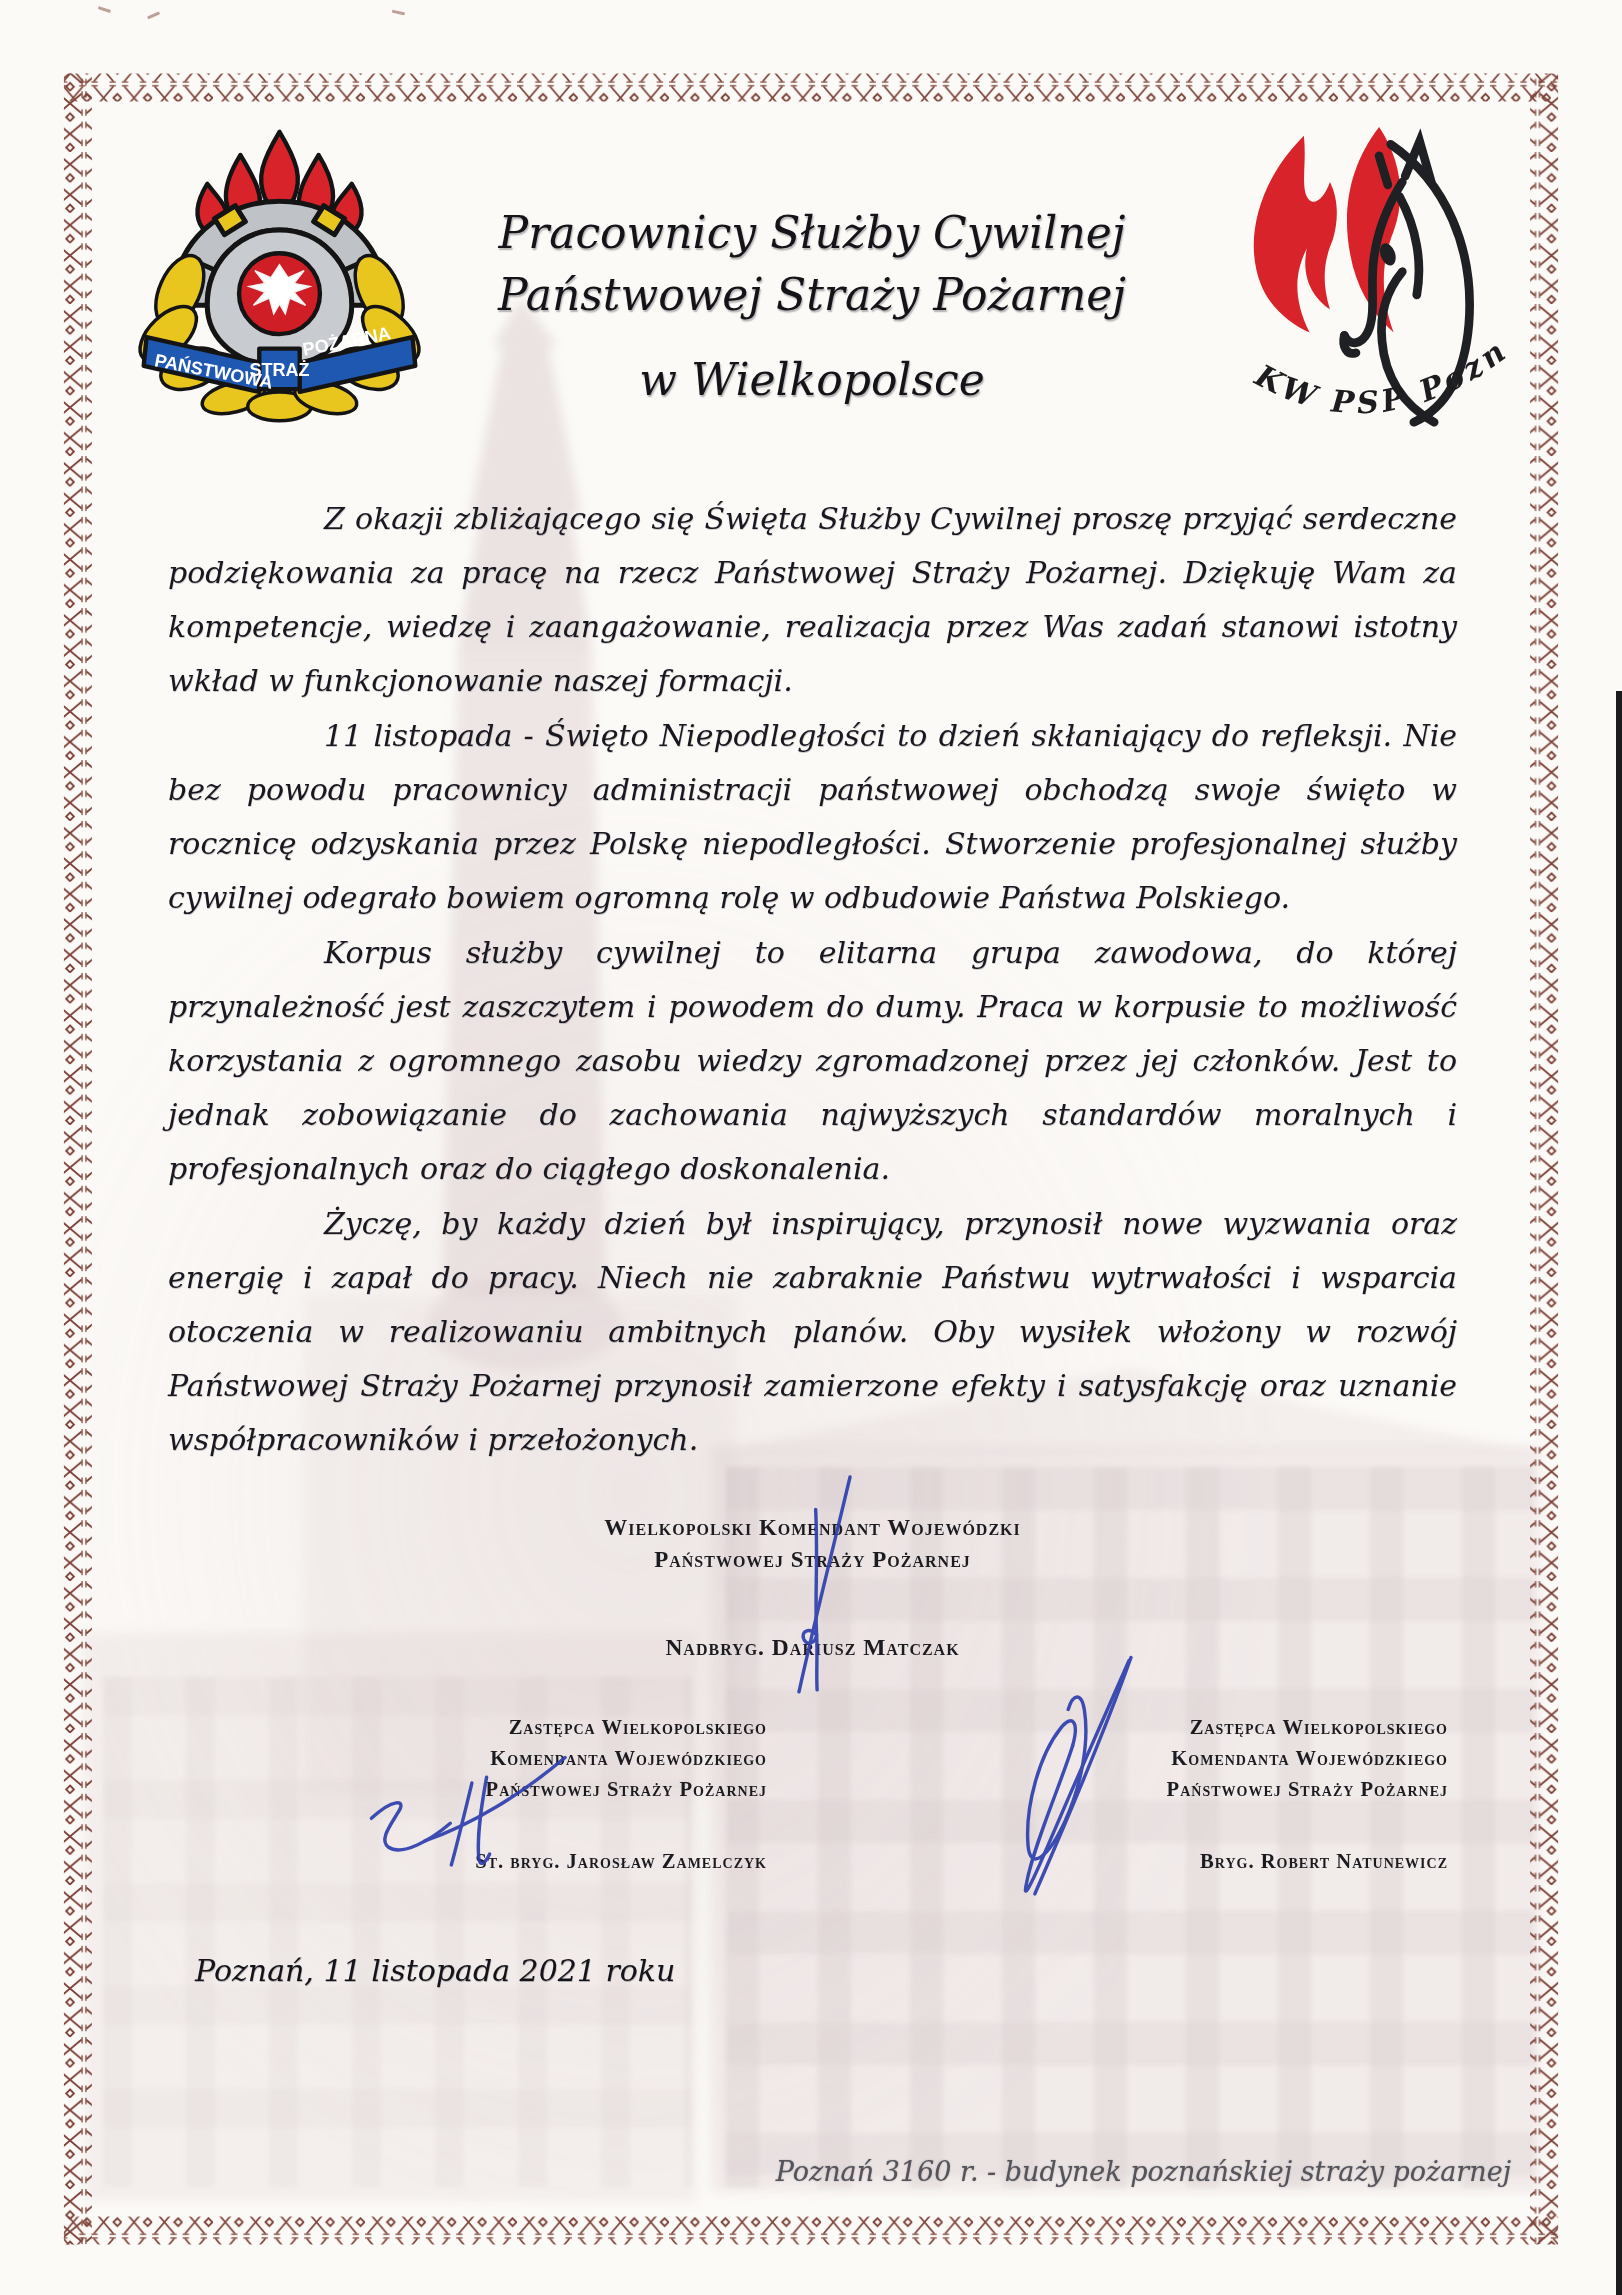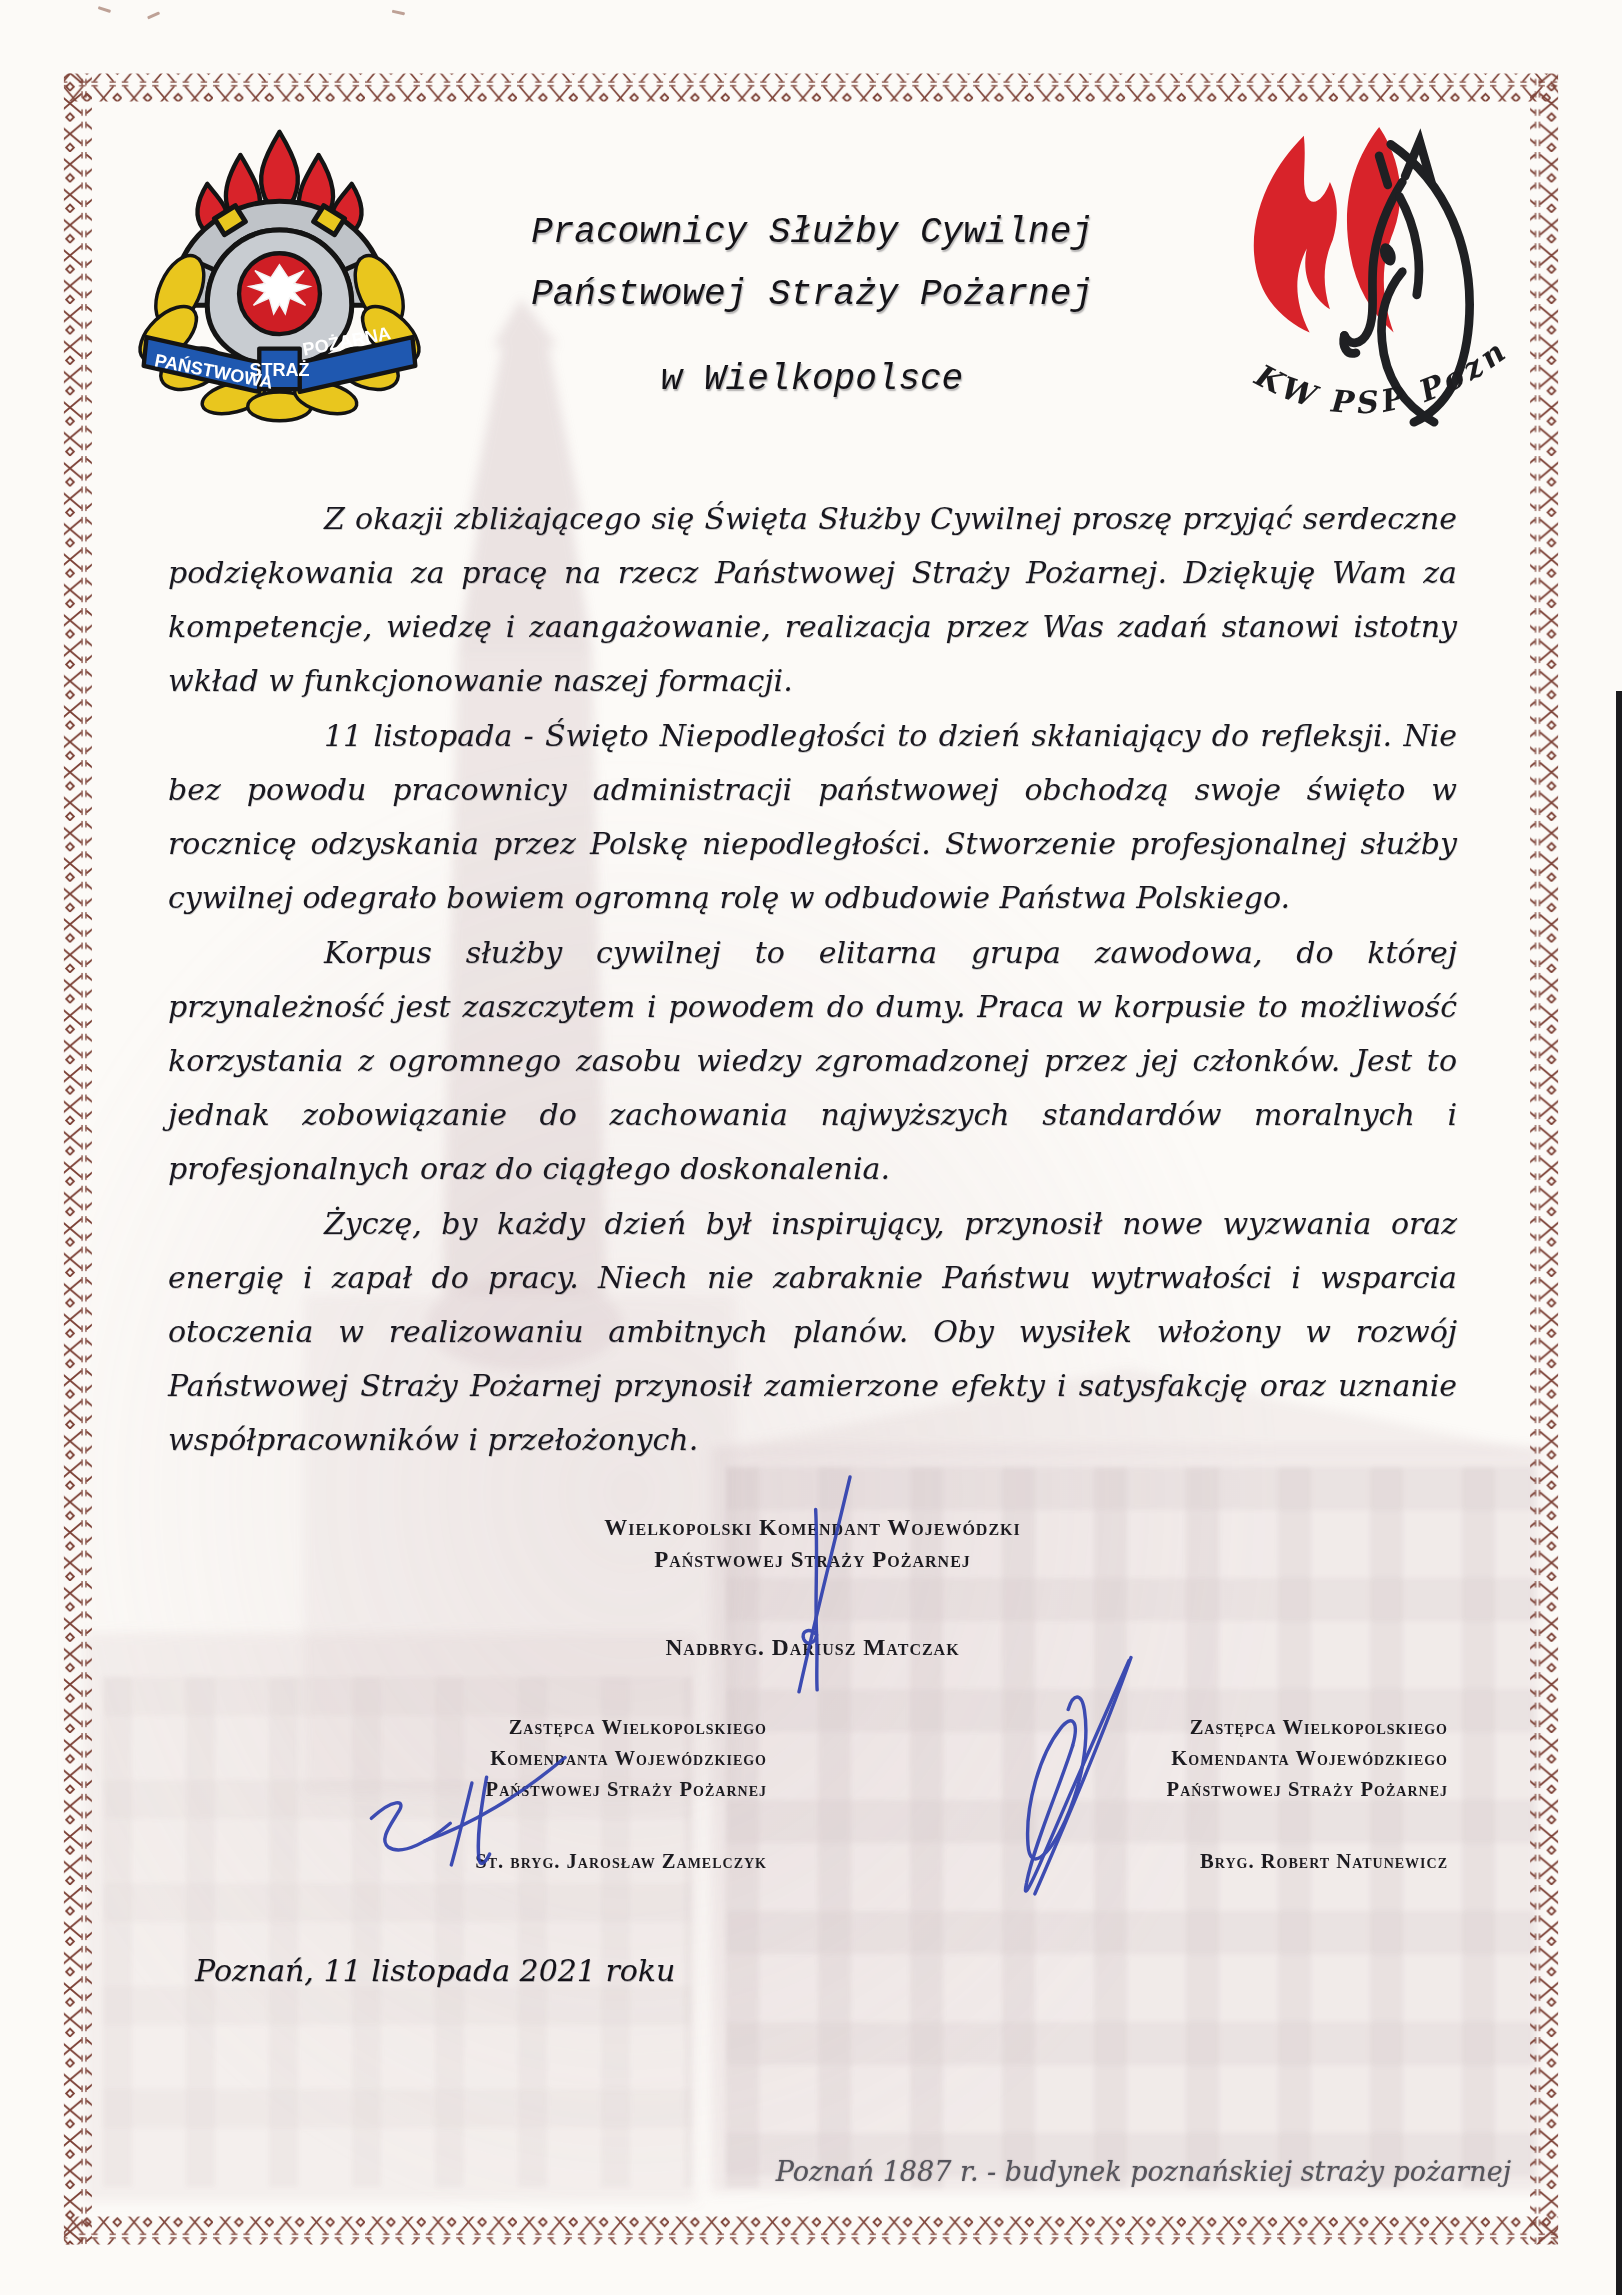--- a/index.html
+++ b/index.html
@@ -17,21 +17,21 @@
      background:
        repeating-linear-gradient(90deg, rgba(130,104,110,.28) 0 29px, transparent 29px 83px),
        repeating-linear-gradient(180deg, rgba(130,104,110,.22) 0 39px, transparent 39px 103px);
      filter:blur(2.9px);opacity:.32;}
   .wm-wash{position:absolute;left:59px;top:294px;width:1501px;height:1933px;
      background:radial-gradient(ellipse 62% 55% at 38% 62%, rgba(205,184,189,.34), rgba(205,184,189,0) 70%);
      filter:blur(3.9px);}
   
   .title{position:absolute;left:167px;top:202px;width:1290px;text-align:center;font-style:italic;
          color:#141318;text-shadow:1px 1.5px 1.5px rgba(40,40,46,.35);}
-  .title .t{font-size:36px;line-height:62px;white-space:nowrap;font-family:Liberation Mono, monospace;}
+  .title .t{font-size:44px;line-height:62px;white-space:nowrap;}
   .title .t3{margin-top:23px;}
   .bodytext{position:absolute;left:167px;top:491px;width:1291px;font-style:italic;
             font-size:30px;line-height:54px;text-align:justify;color:#191820;
             text-shadow:0.5px 0.7px 0.5px rgba(30,30,36,.22);}
   .bodytext p{margin:1px;text-indent:156px;}
   .smallcaps{font-family:"Liberation Serif",serif;font-variant:small-caps;font-weight:700;
              color:#1c1b20;letter-spacing:1px;}
   .sig-main{position:absolute;left:167px;top:1512px;width:1291px;text-align:center;}
   .sig-main .l{font-size:23px;line-height:32px;}
   .sig-main .name{margin-top:58px;font-size:23.5px;}
@@ -213,17 +213,17 @@
       </g>
       <g>
         <path d="M2302,3386 C2250,3502 2180,3662 2120,3802 C2096,3856 2086,3872 2093,3840 C2108,3762 2162,3640 2187,3560"></path>
         <path d="M2187,3560 C2201,3510 2186,3494 2162,3525 C2120,3578 2090,3682 2096,3762 C2100,3817 2137,3789 2172,3713 C2206,3637 2221,3551 2211,3487 C2205,3451 2188,3453 2178,3486"></path>
         <path d="M2306,3380 C2242,3560 2162,3742 2110,3862"></path>
       </g>
     </g>
   </svg>
 
   <div class="dateline">Poznań, 11 listopada 2021 roku</div>
-  <div class="caption">Poznań 1887 r. - budynek poznańskiej straży pożarnej</div>
+  <div class="caption">Poznań 3160 r. - budynek poznańskiej straży pożarnej</div>
 
   <div class="scan-edge"></div>
 </div>
 
 
 </body></html>

